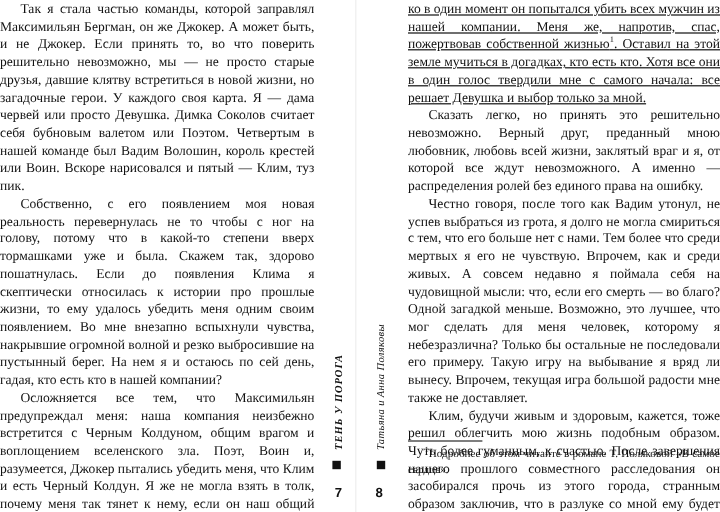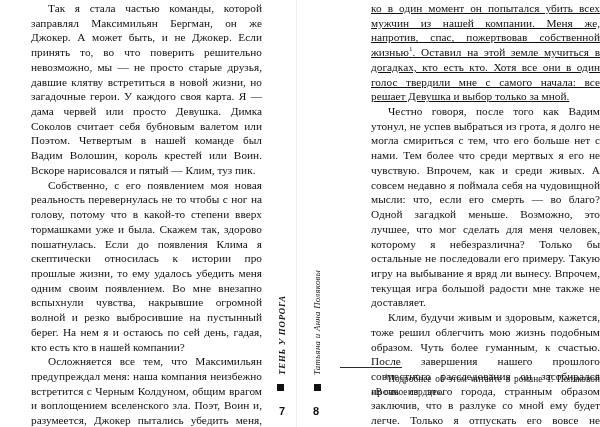--- a/index.html
+++ b/index.html
@@ -57,21 +57,20 @@
   p {
     margin: 0;
     text-indent: 17px;
     text-align: justify;
     font-size: 11.3px;
     line-height: 14.72px;
     letter-spacing: 0.01px;
     -webkit-hyphens: manual;
     hyphens: manual;
     word-spacing: -0.1px;
-    padding-left: 31px;
   }
   p.cont {
     text-indent: 0;
     text-decoration: underline;
   }
 
   sup {
     font-size: 7px;
     line-height: 0;
     vertical-align: super;
@@ -170,20 +169,21 @@
     <div class="runhead runhead-left">ТЕНЬ У ПОРОГА</div>
 
     <div class="sqmark sqmark-left"></div>
 
     <div class="folio folio-left">7</div>
   </div>
 
   <div class="page page-right">
     <div class="textcol">
       <p class="cont"><span>ко в один момент он попытался убить всех мужчин из нашей компании. Меня же, напротив, спас, пожертвовав собственной жизнью</span><sup>1</sup><span>. Оставил на этой земле мучиться в догадках, кто есть кто. Хотя все они в один голос твердили мне с самого начала: все решает Девушка и выбор только за мной.</span></p>
+      <p>Сказать легко, но принять это решительно невозможно. Верный друг, преданный мною любовник, любовь всей жизни, заклятый враг и я, от которой все ждут невозможного. А именно — распределения ролей без единого права на ошибку.</p>
       <p>Честно говоря, после того как Вадим утонул, не успев выбраться из грота, я долго не могла смириться с тем, что его больше нет с нами. Тем более что среди мертвых я его не чувствую. Впрочем, как и среди живых. А совсем недавно я поймала себя на чудовищной мысли: что, если его смерть — во благо? Одной загадкой меньше. Возможно, это лучшее, что мог сделать для меня человек, которому я небезразлична? Только бы остальные не последовали его примеру. Такую игру на выбывание я вряд ли вынесу. Впрочем, текущая игра большой радости мне также не доставляет.</p>
       <p>Клим, будучи живым и здоровым, кажется, тоже решил облегчить мою жизнь подобным образом. Чуть более гуманным, к счастью. После завершения нашего прошлого совместного расследования он засобирался прочь из этого города, странным образом заключив, что в разлуке со мной ему будет легче. Только я отпускать его вовсе не собиралась.</p>
     </div>
 
     <div class="footnote">
       <div class="footnote-rule"></div>
       <p class="footnote-text"><sup>1</sup><span>Подробнее об этом читайте в романе Т. Поляковой «В самое сердце».</span></p>
     </div>
 
     <div class="runhead runhead-right">Татьяна и Анна Поляковы</div>

